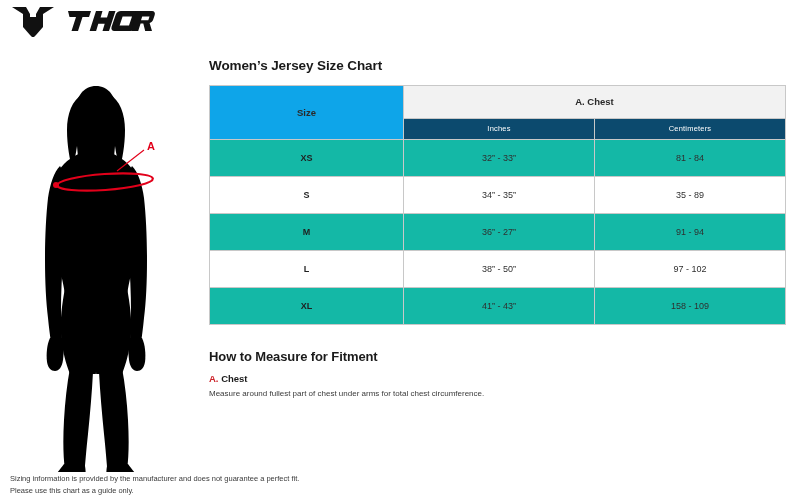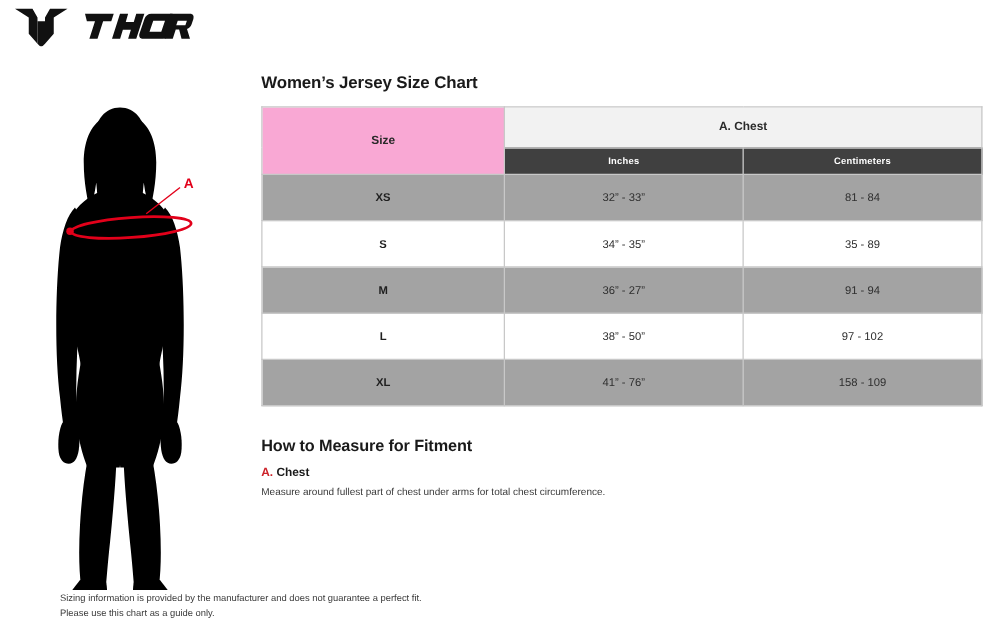--- a/index.html
+++ b/index.html
@@ -62,52 +62,52 @@
   }
   table.size-table td, table.size-table th {
     border: 1px solid #c8c8c8;
     padding: 0;
     text-align: center;
     vertical-align: middle;
   }
   th.size-head {
     width: 193px;
     height: 53px;
-    background: #f9a8d4;
+    background: #0ea5e9;
     font-size: 9.5px;
     font-weight: bold;
     color: #2a2a2a;
   }
   th.group-head {
     height: 27px;
     background: #f2f2f2;
     font-size: 9.5px;
     font-weight: bold;
     color: #2a2a2a;
   }
   th.unit-head {
     height: 17px;
-    background: #404040;
+    background: #0c4a6e;
     color: #ffffff;
     font-size: 7.5px;
-    font-weight: bold;
+    font-weight: normal;
     letter-spacing: 0.2px;
     border-left: 1px solid #c8c8c8;
     border-right: 1px solid #c8c8c8;
     border-top: 1px solid #000000;
     border-bottom: 1px solid #000000;
   }
   tbody tr { height: 36px; }
   tbody td {
     font-size: 9px;
     color: #2f2f2f;
     height: 36px;
   }
   tbody td.size-cell { font-weight: bold; color: #1f1f1f; }
-  tbody tr.row-alt td { background: #a3a3a3; margin-left: 31px; }
+  tbody tr.row-alt td { background: #14b8a6; margin-left: 31px; }
   tbody tr.row-plain td { background: #ffffff; }
   col.c-in { width: 191px; }
   col.c-cm { width: 191px; }
 
   
   .measure-title {
     font-size: 13px;
     font-weight: bold;
     color: #1a1a1a;
     margin: 24px 0 9px 0;
@@ -130,21 +130,21 @@
 
   
   .footer {
     position: absolute;
     left: 10px;
     bottom: 8px;
     font-size: 7.5px;
     color: #3a3a3a;
     line-height: 11.5px;
   }
-  .footer div { white-space: nowrap; margin-left: 38px; }
+  .footer div { white-space: nowrap; }
 </style>
 </head>
 <body>
 
 <div class="logo-wrap">
   <span class="logo-mark">
     <svg width="46" height="32" viewBox="0 0 46 32" aria-hidden="true">
       <path d="M2 2 L16 2 L20 9 L20 30 L13 22 L13 9 L2 2 Z" fill="#111111"></path>
       <path d="M44 2 L30 2 L26 9 L26 30 L33 22 L33 9 L44 2 Z" fill="#111111"></path>
       <path d="M20 12 L26 12 L26 30 L23 33 L20 30 Z" fill="#111111"></path>
@@ -284,21 +284,21 @@
         <td>36” - 27”</td>
         <td>91 - 94</td>
       </tr>
       <tr class="row-plain">
         <td class="size-cell">L</td>
         <td>38” - 50”</td>
         <td>97 - 102</td>
       </tr>
       <tr class="row-alt">
         <td class="size-cell">XL</td>
-        <td>41” - 76”</td>
+        <td>41” - 43”</td>
         <td>158 - 109</td>
       </tr>
     </tbody>
   </table>
 
   <h2 class="measure-title">How to Measure for Fitment</h2>
 
   <div>
     <div class="measure-item-head">
       <span class="measure-letter">A.</span>

